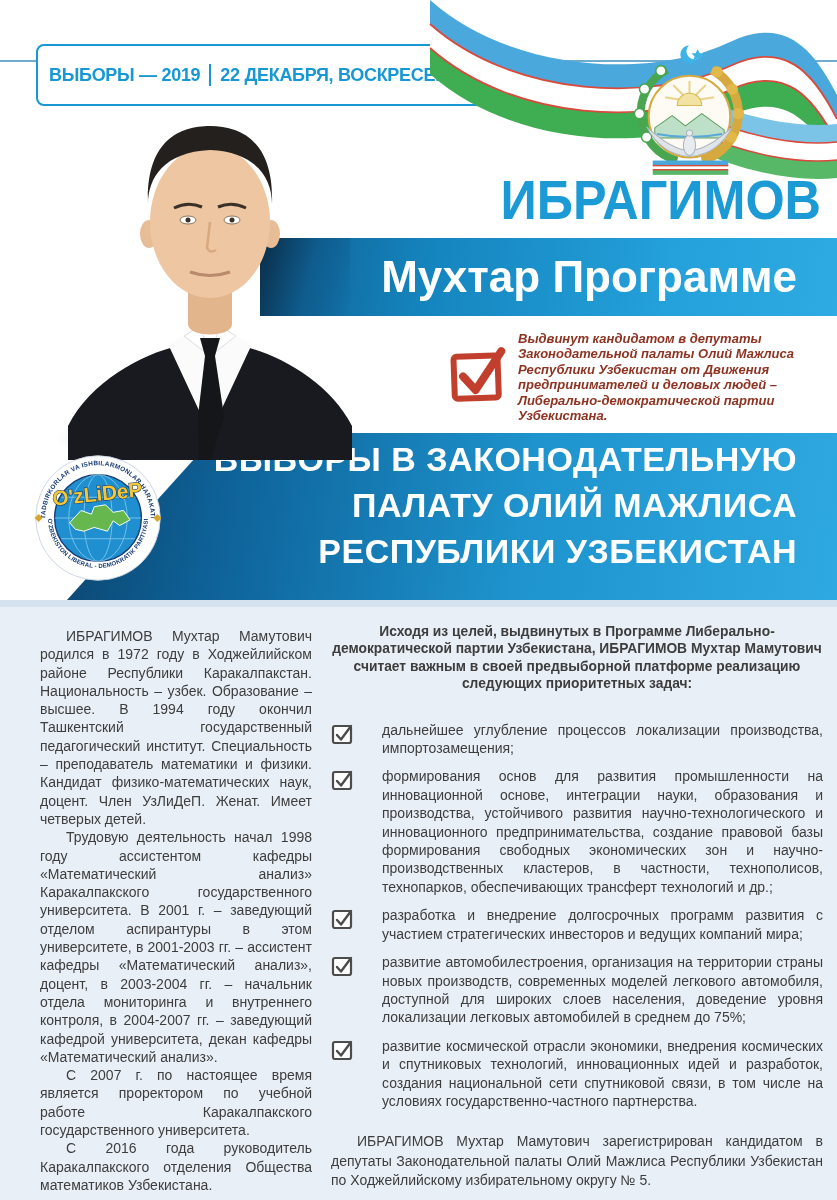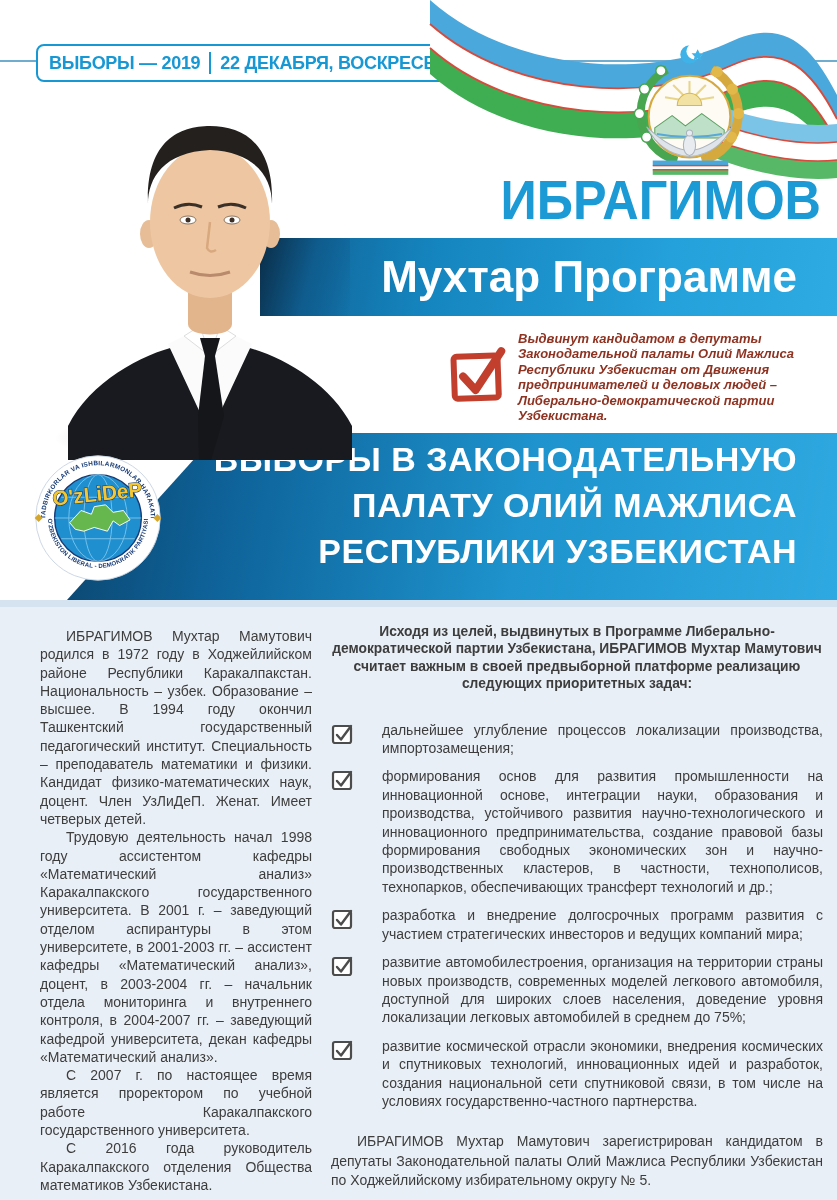--- a/index.html
+++ b/index.html
@@ -3,21 +3,21 @@
 <meta charset="utf-8">
 <style>
   html,body{margin:0;padding:0;background:#ffffff;}
   .poster{position:relative;width:837px;height:1200px;background:#ffffff;overflow:hidden;
           font-family:"Liberation Sans",sans-serif;}
 
   
   .top-line{position:absolute;left:0;top:60px;width:100%;height:2px;background:#6faccf;z-index:1;}
   .badge{position:absolute;left:36px;top:44px;height:34px;z-index:2;background:#fff;
          border:2.5px solid #1798d4;border-radius:8px;display:flex;align-items:center;
-         padding:0 11px;gap:9px;color:#1798d4;font-weight:bold;font-size:18px;letter-spacing:-0.3px;white-space:nowrap;}
+         padding:12px 11px;gap:9px;color:#1798d4;font-weight:bold;font-size:18px;letter-spacing:-0.3px;white-space:nowrap;}
   .badge-div{width:2px;height:22px;background:#1798d4;}
 
   .ribbon{position:absolute;left:395px;top:0;z-index:3;}
   .emblem{position:absolute;left:616px;top:40px;z-index:4;}
 
   .surname{position:absolute;right:16px;top:172px;z-index:3;font-size:56px;font-weight:bold;
            color:#1b9ad6;line-height:1;transform:scaleX(.9);transform-origin:100% 50%;white-space:nowrap;}
 
   .name-banner{position:absolute;left:260px;right:0;top:238px;height:78px;z-index:3;
       background:linear-gradient(100deg,#0f5d8f 0%,#1585bf 30%,#24a0da 70%,#2fabe3 100%);}

